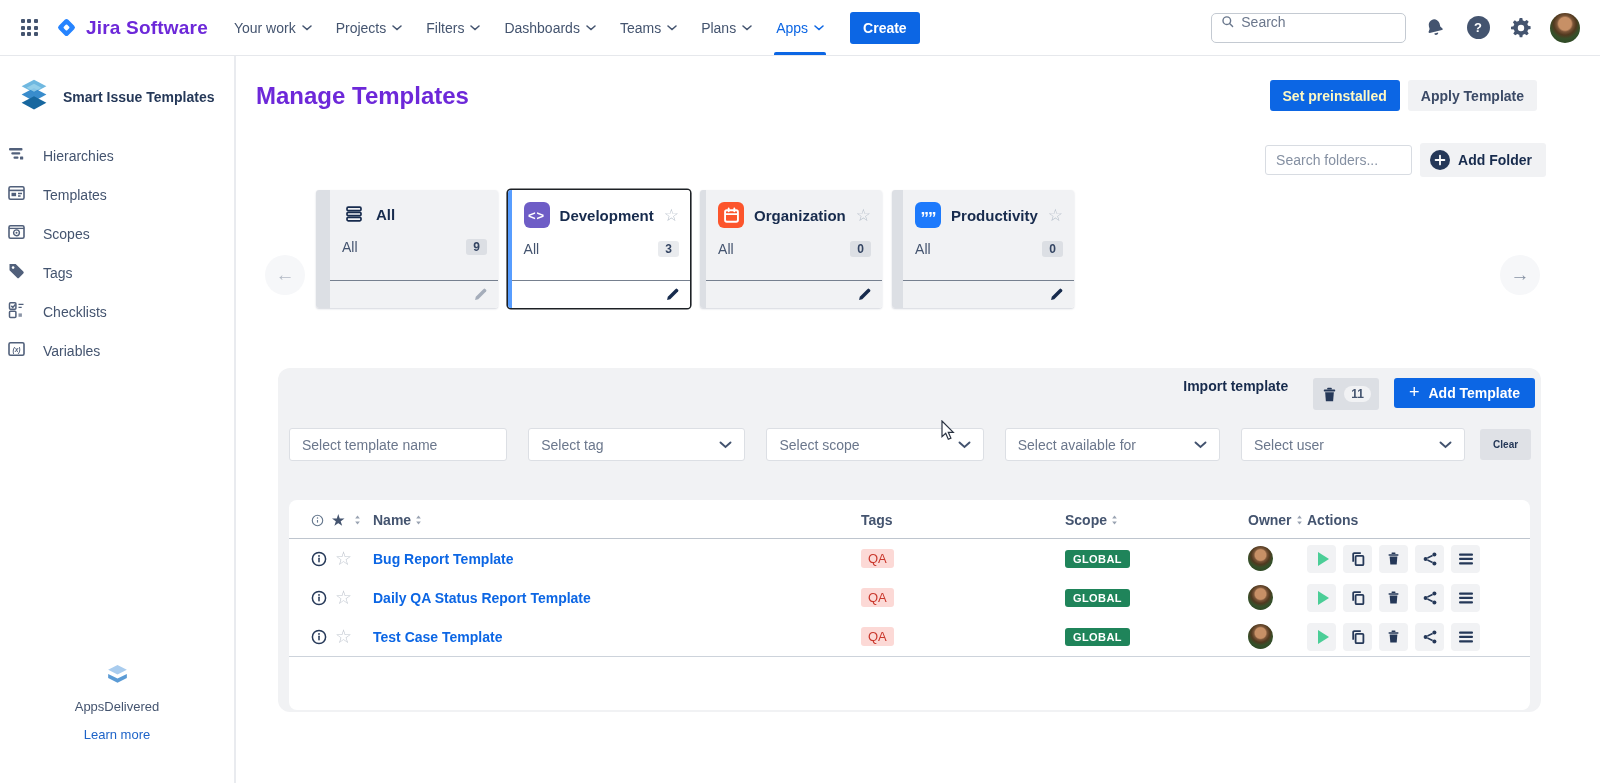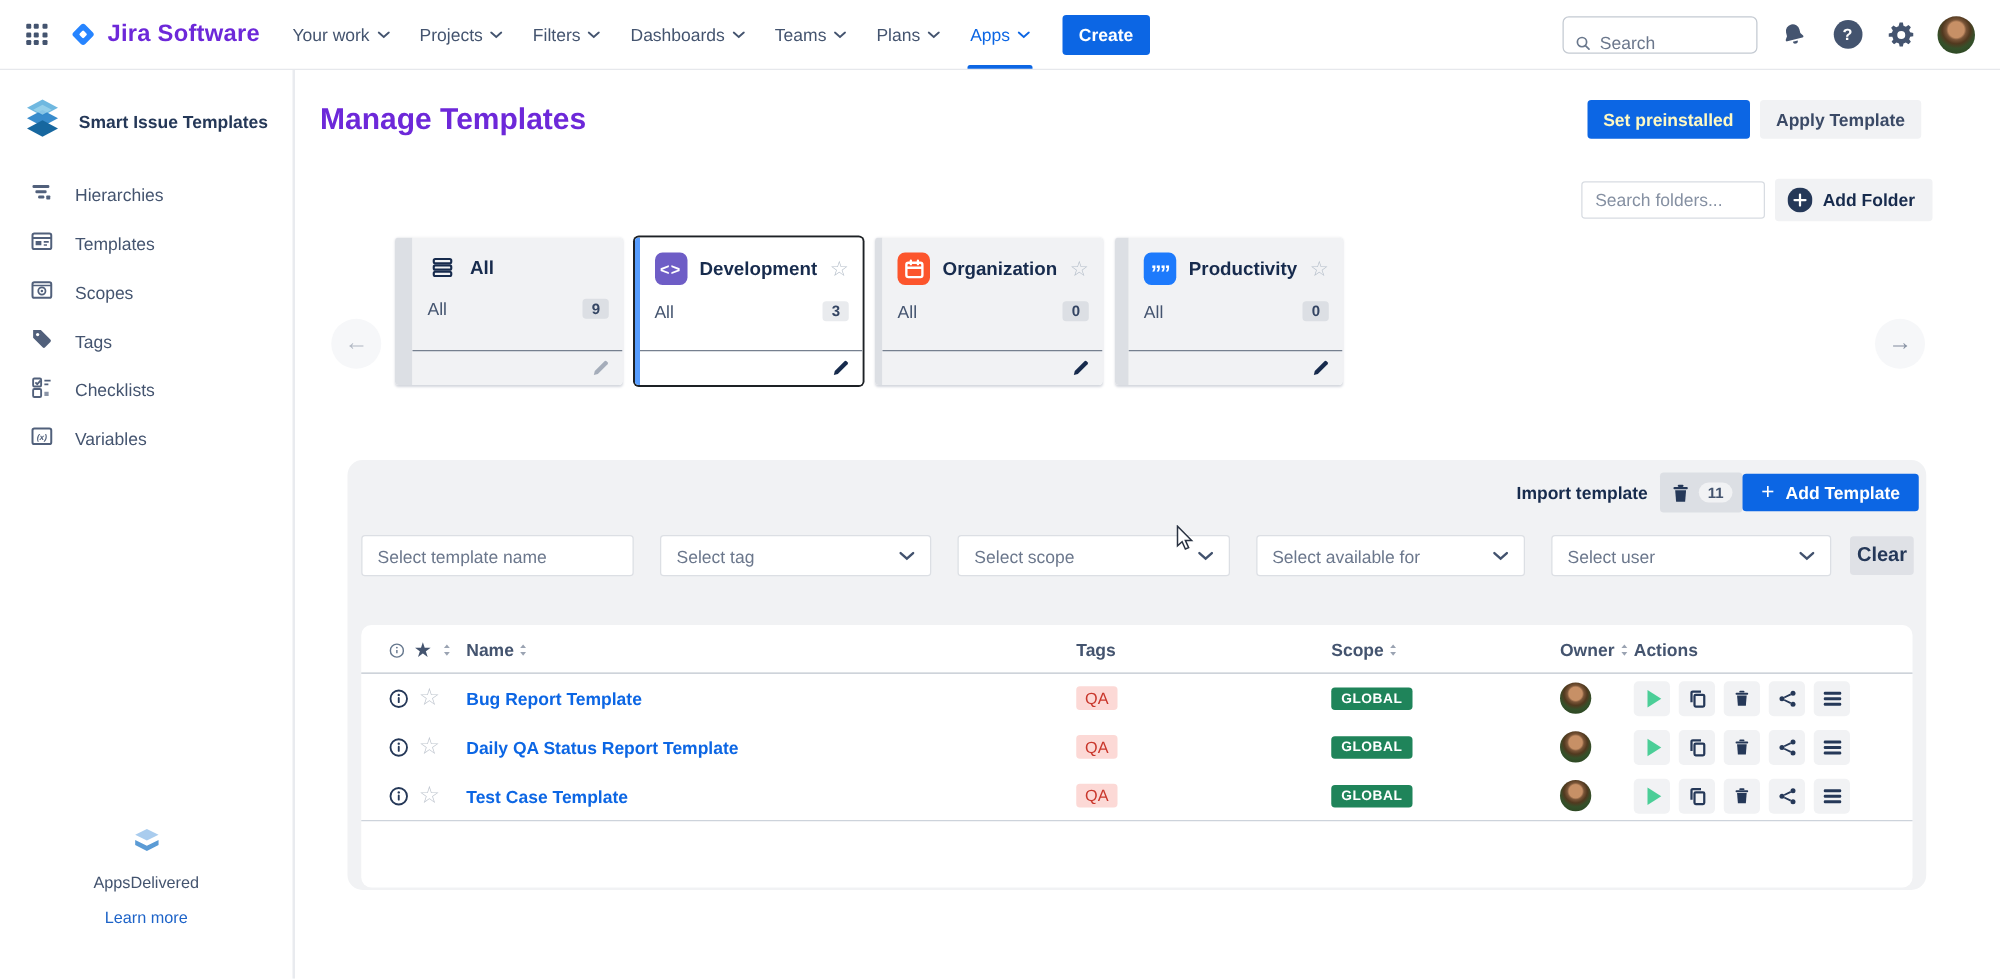--- a/index.html
+++ b/index.html
@@ -21,39 +21,39 @@
   .mainnav { display:flex; align-items:stretch; gap:24px; margin-left:8px; }
   .nav-item { position:relative; display:flex; align-items:center; gap:6px; font-size:14px;
               font-weight:500; color:#44546F; }
   .nav-item svg { stroke:currentColor; }
   .nav-item.active { color:#0C66E4; }
   .nav-item.active::after { content:""; position:absolute; left:-2px; right:-2px; bottom:0;
               height:3px; background:#0C66E4; border-radius:2px 2px 0 0; }
   .create-btn { align-self:center; margin-left:26px; background:#0C66E4; color:#fff;
               font-size:14px; font-weight:600; height:32px; padding:0 13px; border-radius:3px; }
   .nav-right { display:flex; align-items:center; gap:15px; }
-  .nav-search { display:flex; align-items:flex-end; gap:7px; width:156px; height:30px;
+  .nav-search { display:flex; align-items:flex-start; gap:7px; width:195px; height:30px;
               border:1.5px solid #C4CAD2; border-radius:5px; padding:0 9px; background:#fff; }
   .nav-search input { border:none; width:100%; font-size:14px; color:#44546F; background:transparent; }
   .nav-search input::placeholder { color:#6B778C; }
   .icon-btn { display:grid; place-items:center; width:28px; height:28px; }
   .bell-wrap { transform:rotate(-14deg); display:grid; place-items:center; }
   .help-circle { width:23px; height:23px; border-radius:50%; background:#44546F; color:#fff;
               font-size:13px; font-weight:700; display:grid; place-items:center; }
   .avatar { width:30px; height:30px; border-radius:50%;
             background:radial-gradient(circle at 50% 36%, #c79066 0 26%, #7a5538 33%, #51391f 46%, #35502a 62%, #27401e); }
   .avatar.sm { width:25px; height:25px; }
 
   
   .sidebar { position:absolute; top:56px; left:0; bottom:0; width:236px; background:#fff;
              border-right:2px solid #E9EBEF; }
   .side-logo { display:flex; align-items:center; gap:9px; padding:22px 10px 0 14px; }
   .side-logo-text { font-size:14px; font-weight:700; color:#253858; }
   .side-menu { margin-top:20px; }
-  .side-item { display:flex; align-items:center; gap:16px; height:39px; padding-left:23px;
+  .side-item { display:flex; align-items:center; gap:16px; height:39px; padding-left:6px;
                font-size:14px; color:#44546F; }
   .side-item svg { flex:0 0 auto; }
   .side-footer { position:absolute; bottom:40px; left:0; right:0; text-align:center; }
   .side-footer .brandline { margin-top:8px; font-size:13px; color:#44546F; }
   .learn-more { display:inline-block; margin-top:13px; font-size:13px; color:#1D63C8; font-weight:500; }
 
   
   .main { position:absolute; top:56px; left:238px; right:0; bottom:0; background:#fff; }
   .page-title { position:absolute; top:26px; left:18px; font-size:24px; font-weight:700; color:#6d28d9; }
   .header-actions { position:absolute; top:24px; right:63px; display:flex; gap:8px; }
@@ -93,37 +93,37 @@
   .fcount { margin-left:auto; background:rgba(9,30,66,.09); border-radius:3px; padding:1px 7px;
             font-size:12px; font-weight:600; color:#344563; }
   .ffoot { position:absolute; left:0; right:0; bottom:0; height:28px; border-top:1px solid #76808F;
            display:flex; align-items:center; justify-content:flex-end; padding-right:10px; }
   .fpencil { color:#172B4D; display:grid; place-items:center; }
   .fpencil.dim { color:#A5ADBA; }
 
   
   .panel { position:absolute; left:40px; top:312px; width:1263px; height:344px;
            background:#F1F2F4; border-radius:12px; }
-  .panel-top { position:absolute; top:10px; right:6px; display:flex; align-items:center; }
+  .panel-top { position:absolute; top:10px; right:6px; display:flex; align-items:flex-start; gap:15px; }
   .import-label { font-size:14px; font-weight:600; color:#172B4D; margin-right:10px; }
   .trash-btn { display:flex; align-items:center; gap:6px; height:28px; padding:16px 8px;
                background:#DCDFE4; border-radius:3px; }
   .trash-count { background:#F1F2F4; border-radius:9px; padding:1px 7px; font-size:12px;
                  font-weight:700; color:#44546F; }
   .add-template-btn { display:flex; align-items:center; gap:9px; background:#0C66E4; color:#fff;
                height:30px; padding:0 15px; border-radius:3px; font-size:14px; font-weight:600; }
   .add-plus { font-size:18px; font-weight:400; line-height:1; margin-top:-2px; }
   .filter-row { position:absolute; top:60px; left:11px; right:10px; display:flex; gap:21px; }
   .filter { height:33px; background:#fff; border:1.5px solid #DCDFE4; border-radius:3px;
             display:flex; align-items:center; justify-content:space-between; padding:0 12px;
             font-size:14px; color:#6B778C; }
   .filter input { border:none; width:100%; font-size:14px; color:#44546F; }
   .filter input::placeholder { color:#6B778C; }
   .clear-btn { margin-left:-6px; align-self:center; width:51px; height:31px; background:#DFE1E6;
-               border-radius:3px; font-size:16px; font-weight:600; color:#253858; }
+               border-radius:3px; font-size:10px; font-weight:600; color:#253858; }
 
   
   .table-card { position:absolute; top:132px; left:11px; right:11px; height:210px;
                 background:#fff; border-radius:8px; padding-top:2px; }
   .thead { display:flex; align-items:center; height:37px; border-bottom:1.5px solid #BEC5CE;
            margin:0 0 0 0; font-size:14px; font-weight:600; color:#44546F; }
   .trows { border-bottom:1.5px solid #CDD3DB; }
   .trow { display:flex; align-items:center; height:39px; }
   .col { display:flex; align-items:center; }
   .col.meta { width:84px; padding-left:22px; gap:8px; }

